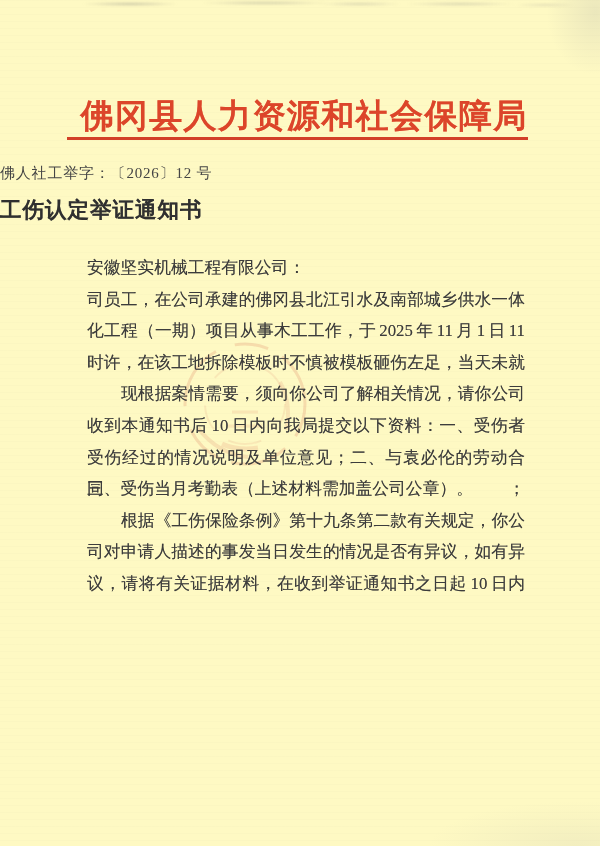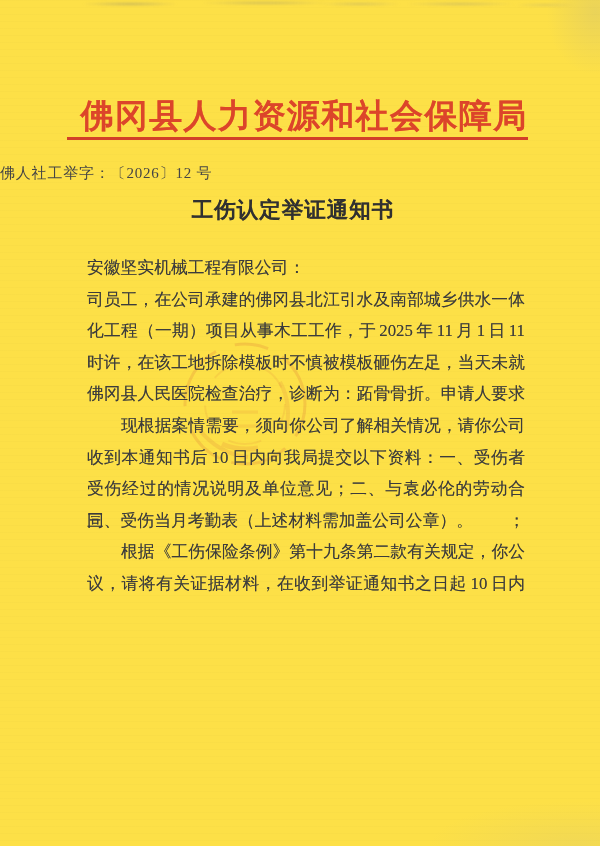--- a/index.html
+++ b/index.html
@@ -1,20 +1,20 @@
 <!DOCTYPE html>
 <html><head>
 <meta charset="utf-8">
 <style>
   html,body{margin:0;padding:0;background:#e9e9e9;}
   .page{
     position:relative;
     width:600px;height:846px;
     margin:0 auto;
-    background:#fde047;
+    background:#fef9c3;
     overflow:hidden;
     font-family:"Liberation Serif", serif;
   }
   
   .page::before{
     content:"";position:absolute;inset:0;pointer-events:none;
     background:repeating-linear-gradient(180deg, rgba(0,0,0,0.010) 0 1px, rgba(0,0,0,0) 1px 7px);
   }
   
   .smudge-top{
@@ -48,21 +48,21 @@
     position:absolute;top:137px;left:67px;width:461px;height:3px;
     background:#d24028;border:none;margin:0;
   }
   .doc-number{
     position:absolute;top:164px;left:0;right:108px;
     text-align:left;
     font-size:15px;color:#454545;letter-spacing:.8px;white-space:nowrap;
   }
   .doc-title{
     position:absolute;top:195px;left:0;right:14px;
-    margin:0;text-align:center;
+    margin:0;text-align:left;
     font-size:21.5px;font-weight:700;color:#303030;
     letter-spacing:1px;white-space:nowrap;
     text-shadow:0 0 .5px rgba(48,48,48,.6);
   }
   
   .seal{
     position:absolute;left:176px;top:336px;width:140px;height:138px;
     pointer-events:none;filter:blur(.7px);
   }
   
@@ -110,23 +110,23 @@
       </g>
     </svg>
   </div>
 
   <div class="body-text">
     <div class="line salutation">安徽坚实机械工程有限公司：</div>
     <div id="paragraphs">
         <div class="line"><span>司员工，在公司承建的佛冈县北江引水及南部城乡供水一体</span></div>
         <div class="line"><span>化工程（一期）项目从事木工工作，于 2025 年 11 月 1 日 11</span></div>
         <div class="line"><span>时许，在该工地拆除模板时不慎被模板砸伤左足，当天未就</span></div>
-        <div class="line"><span>佛冈县人民医院检查治疗，诊断为：跖骨骨折。申请人要求</span></div>
         <div class="line indent"><span>现根据案情需要，须向你公司了解相关情况，请你公司</span></div>
         <div class="line"><span>收到本通知书后</span><span class="u">&nbsp;10&nbsp;</span><span>日内向我局提交以下资料：一、受伤者</span></div>
         <div class="line"><span>受伤经过的情况说明及单位意见；二、与袁必伦的劳动合同；</span></div>
         <div class="line last"><span>三、受伤当月考勤表（上述材料需加盖公司公章）。</span></div>
         <div class="line indent"><span>根据《工伤保险条例》第十九条第二款有关规定，你公</span></div>
+        <div class="line"><span>司对申请人描述的事发当日发生的情况是否有异议，如有异</span></div>
         <div class="line"><span>议，请将有关证据材料，在收到举证通知书之日起</span><span class="u">&nbsp;10&nbsp;</span><span>日内</span></div>
       </div>
   </div>
 
 </div>
 
 </body></html>

